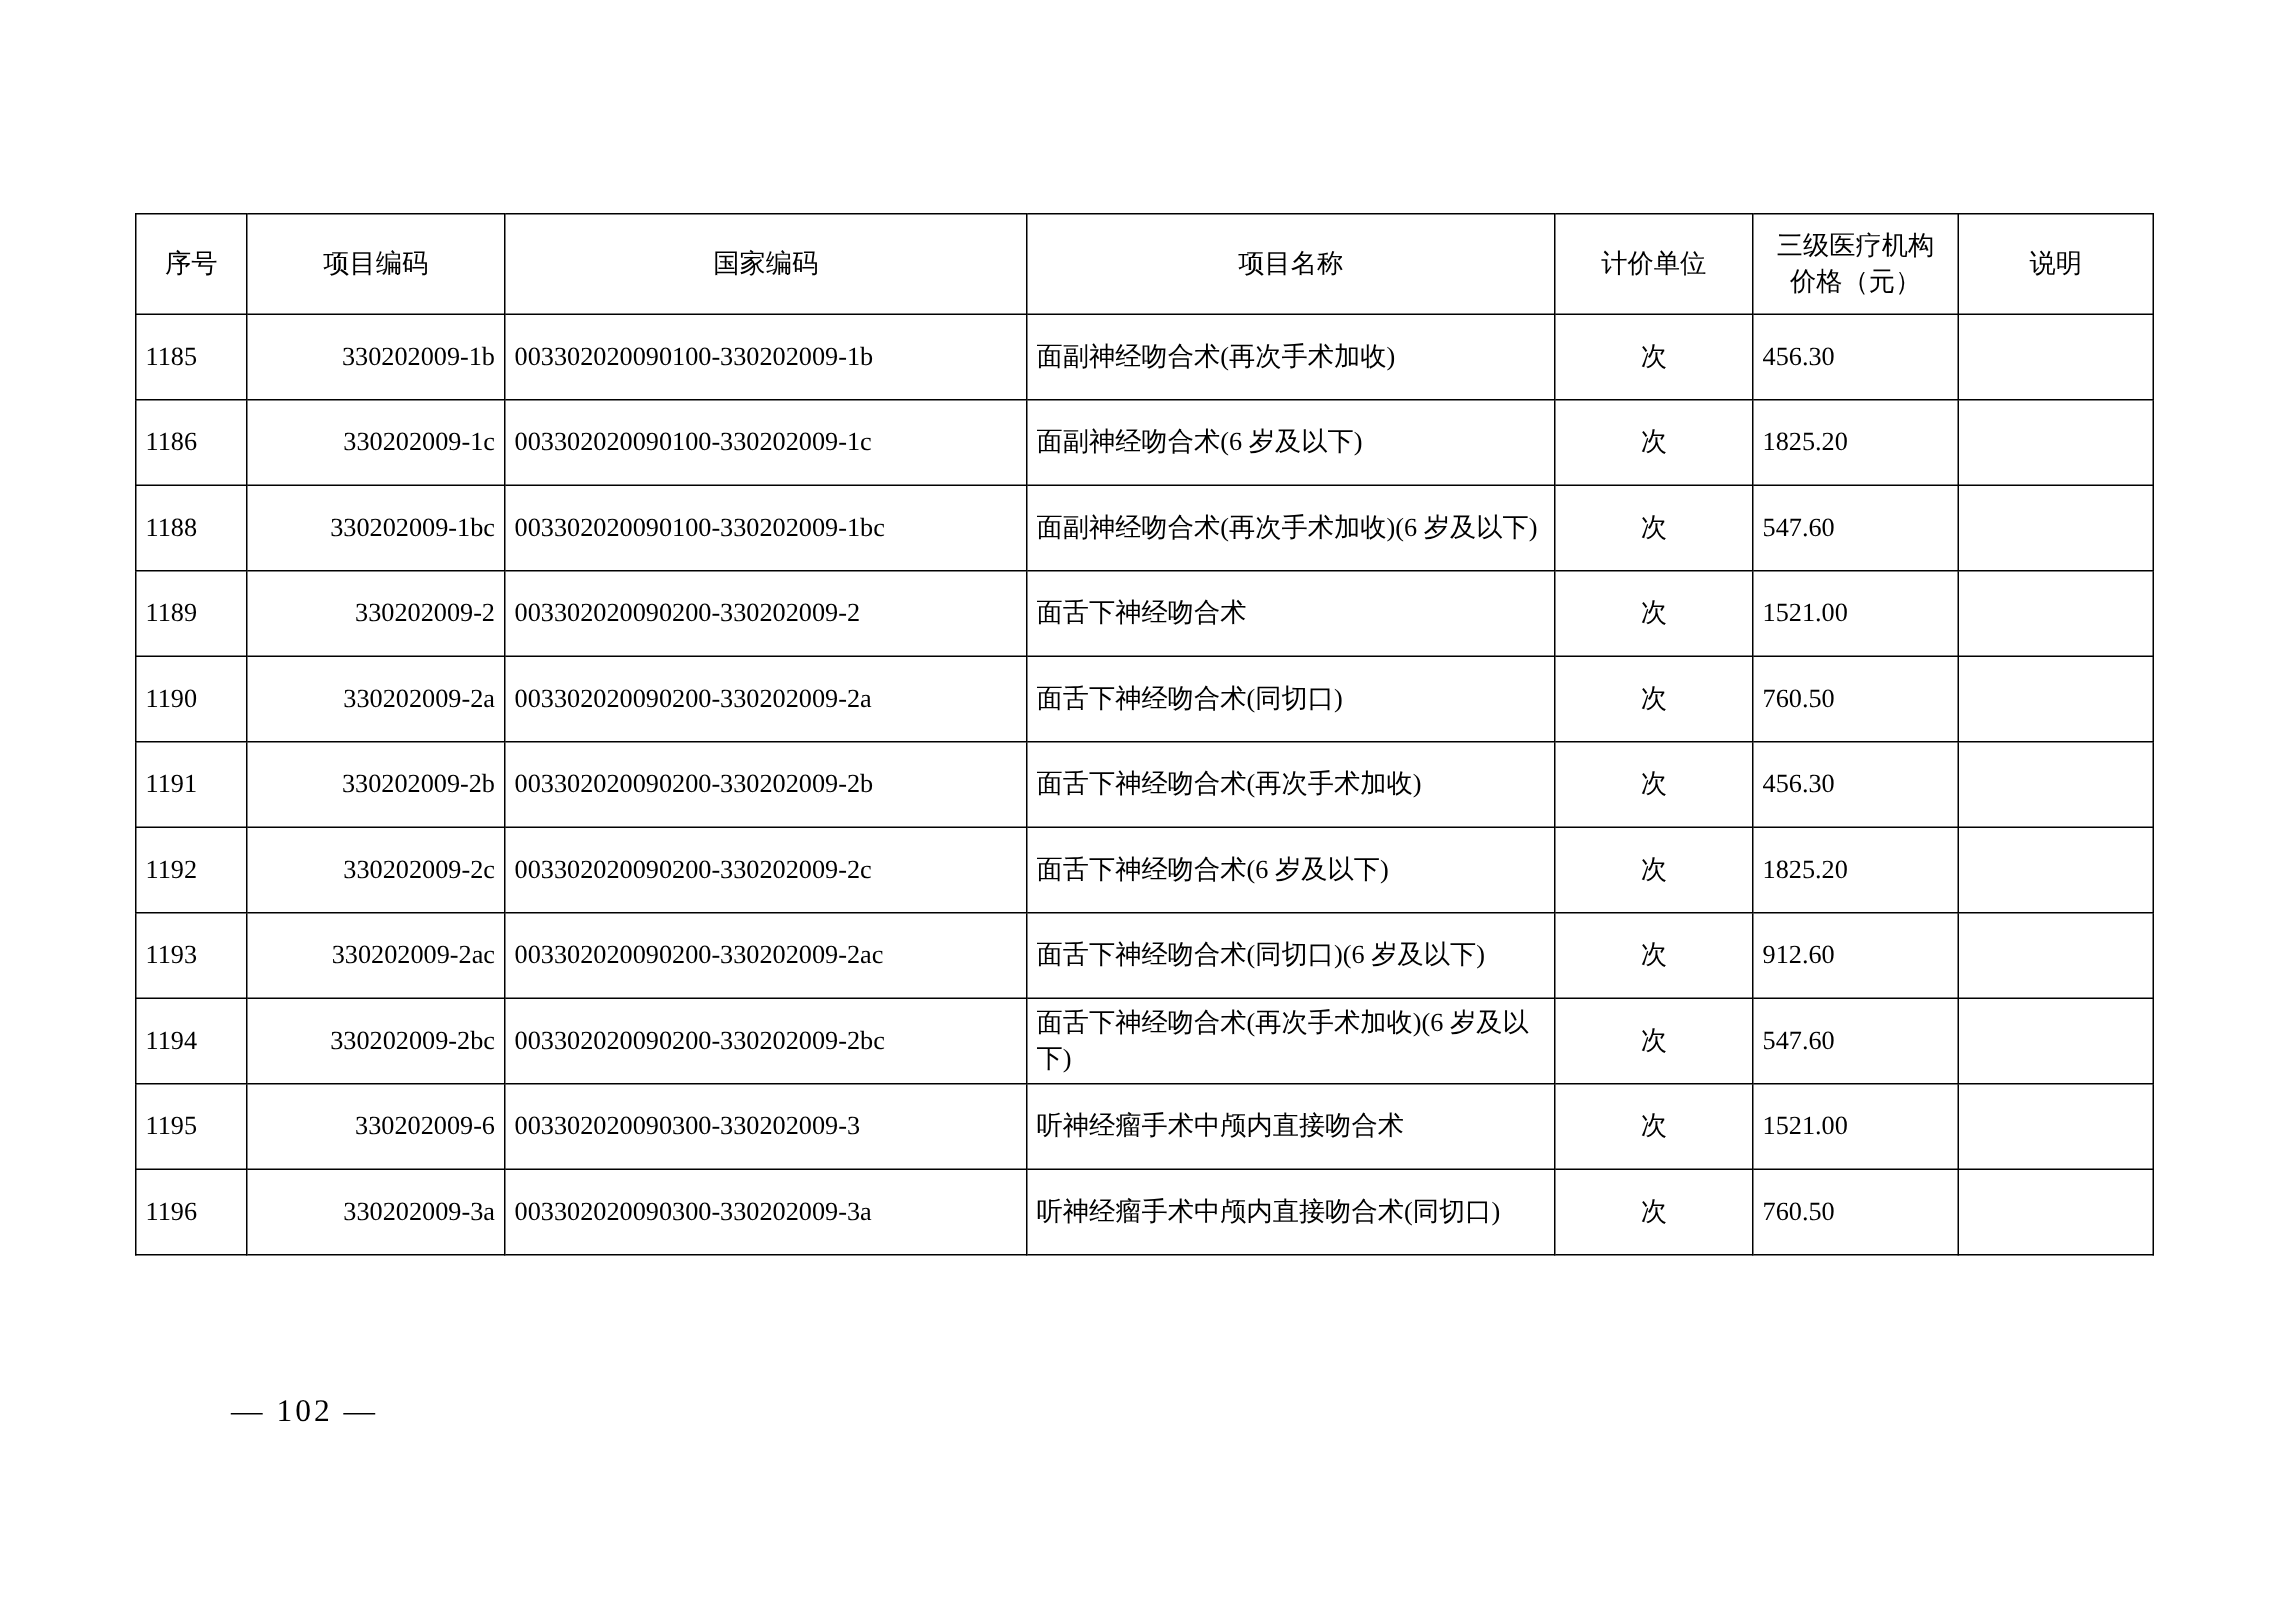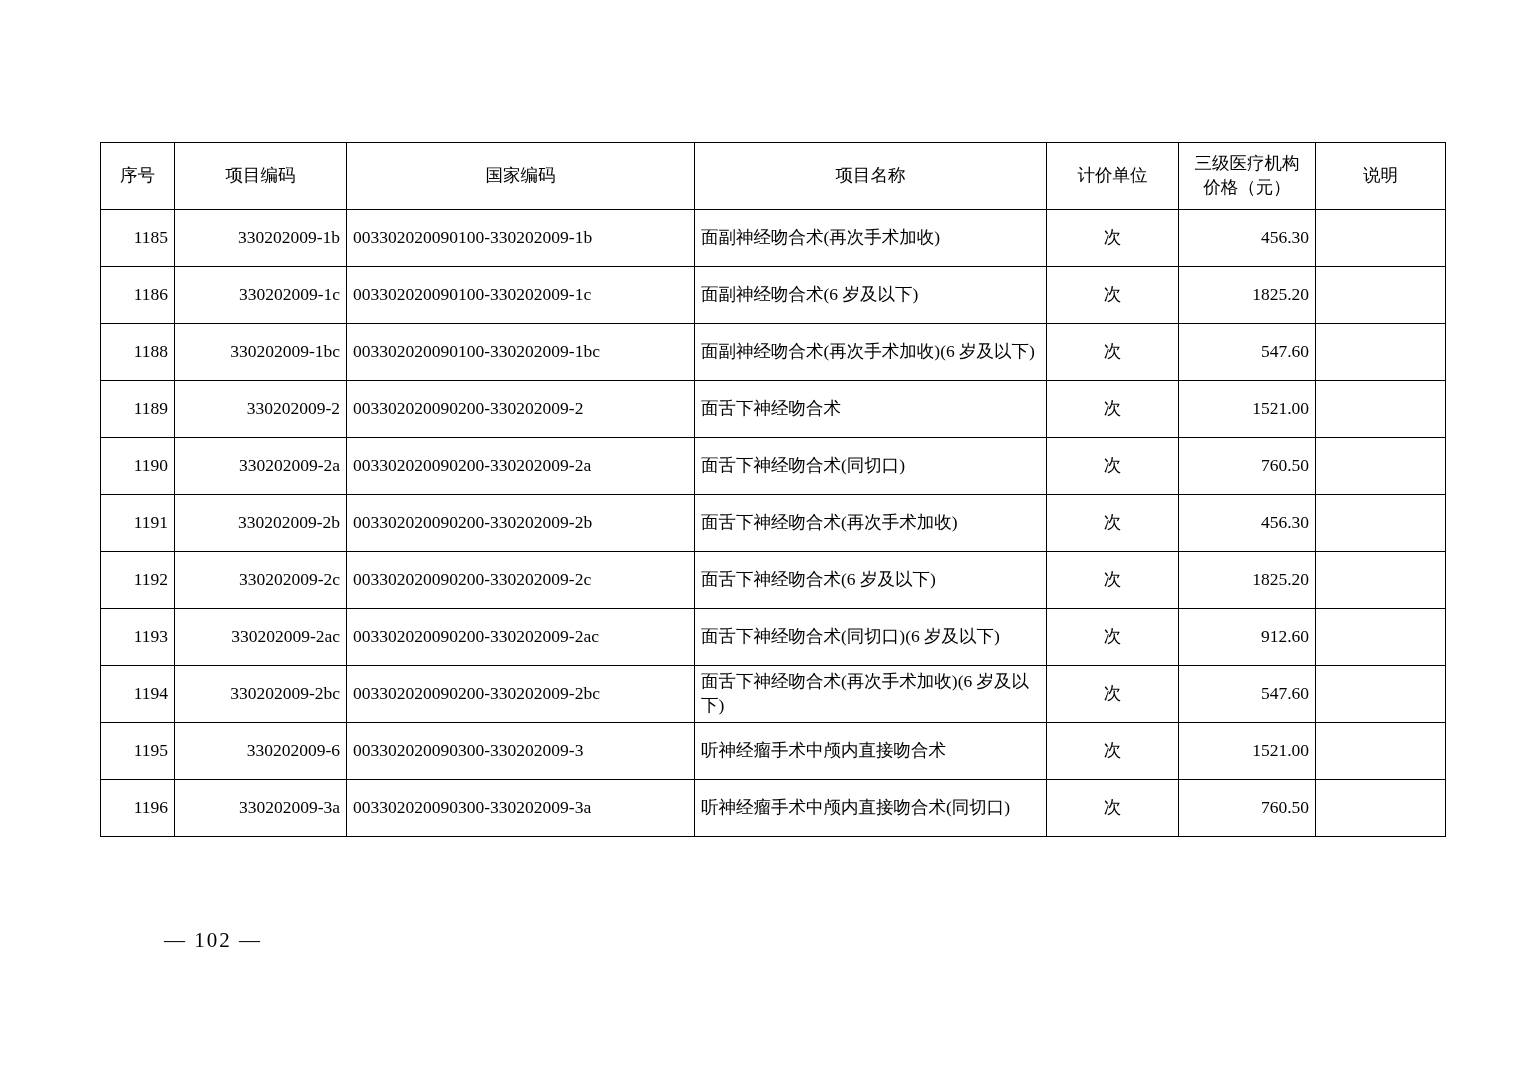--- a/index.html
+++ b/index.html
@@ -9,21 +9,21 @@
   }
   body {
     width: 1520px;
     height: 1074px;
     font-family: "Liberation Serif", "DejaVu Serif", serif;
     color: #000000;
     position: relative;
   }
   .page {
     position: absolute;
-    left: 12px;
+    left: 2px;
     top: 0;
     width: 1280px;
     height: 1074px;
   }
   .table-wrap {
     position: absolute;
     left: 88px;
     top: 142px;
     width: 1345px;
   }
@@ -48,26 +48,26 @@
     line-height: 1.3;
   }
   col.c-seq    { width: 74px; }
   col.c-code   { width: 172px; }
   col.c-natl   { width: 348px; }
   col.c-name   { width: 352px; }
   col.c-unit   { width: 132px; }
   col.c-price  { width: 137px; }
   col.c-note   { width: 130px; }
 
-  td.seq   { text-align: right; }
+  td.seq   { text-align: left; }
   td.code  { text-align: right; padding-left: 6px; }
   td.natl  { text-align: left; }
   td.name  { text-align: left; padding-left: 8px; font-family: Liberation Serif, serif; }
   td.unit  { text-align: center; }
-  td.price { text-align: right; margin-left: 36px; }
+  td.price { text-align: left; margin-left: 36px; }
   td.note  { text-align: center; }
 
   tbody tr { height: 57px; }
 
   .page-number {
     position: absolute;
     left: 152px;
     top: 928px;
     font-size: 21px;
     letter-spacing: 2px;

